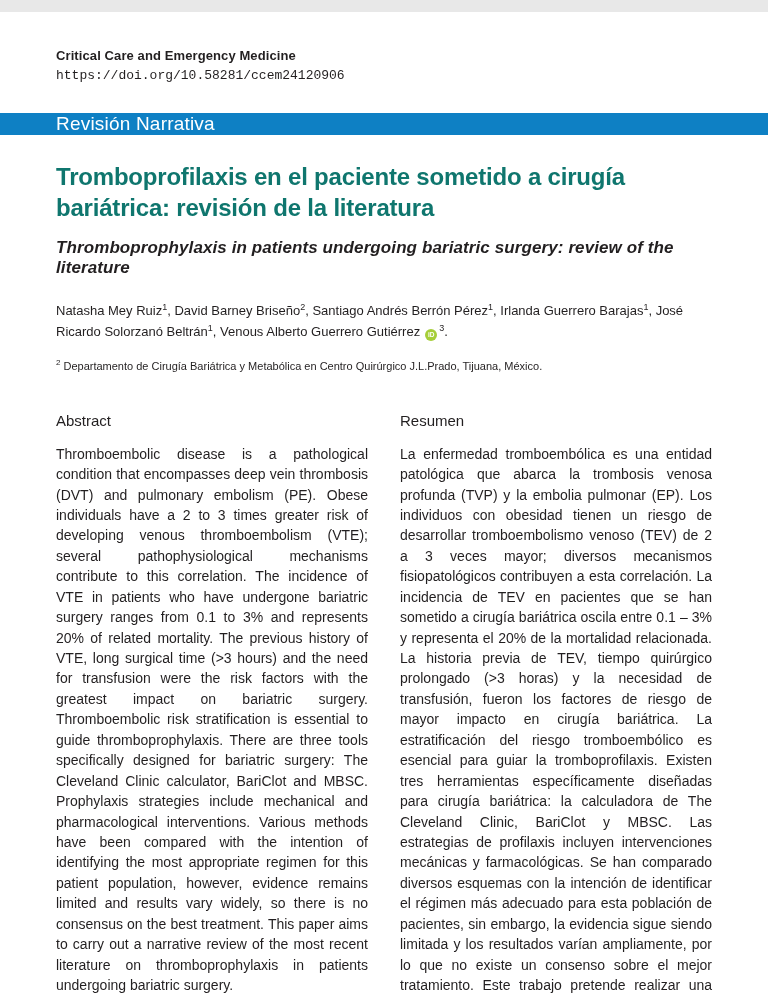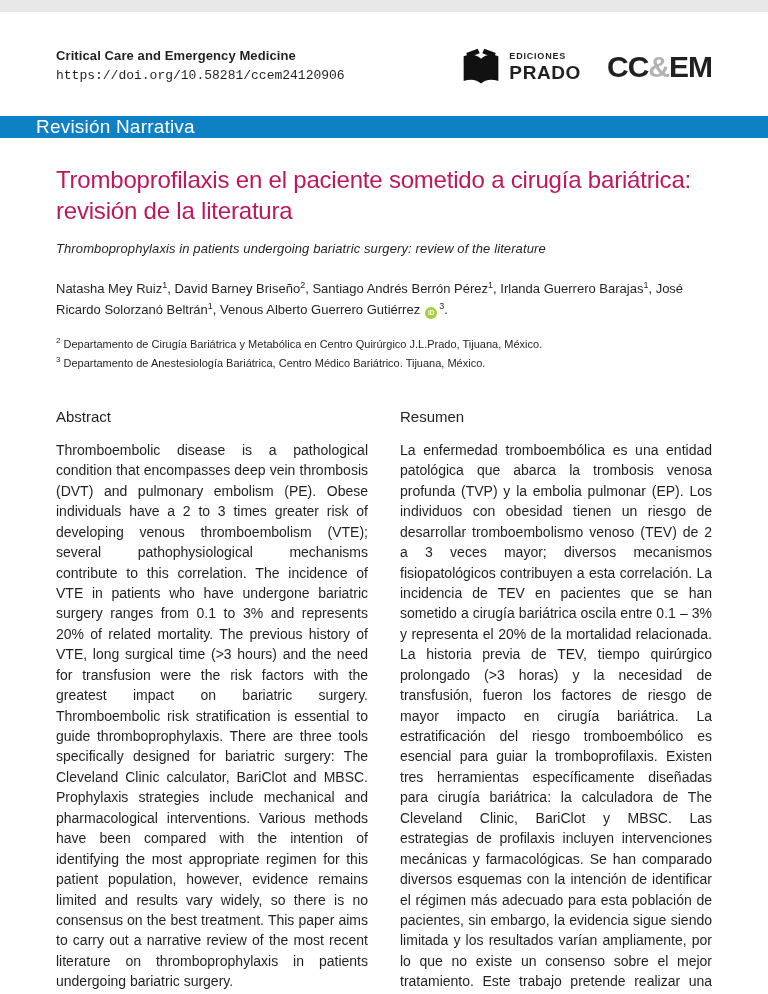--- a/index.html
+++ b/index.html
@@ -28,27 +28,27 @@
   .prado{display:flex;align-items:center;gap:7px;}
   .prado svg{display:block;}
   .prado-text{display:flex;flex-direction:column;line-height:1;}
   .prado-top{font-size:9px;font-weight:700;letter-spacing:.8px;}
   .prado-bottom{font-size:19px;font-weight:700;letter-spacing:.6px;margin-top:2px;}
   .ccem{font-size:30px;font-weight:700;letter-spacing:-1px;line-height:1;}
   .ccem .amp{color:var(--amp-gray);}
   
   .banner{
     margin-top:30px;background:var(--banner-blue);color:#ffffff;
-    height:36px;display:flex;align-items:center;padding:0 36px;
+    height:36px;display:flex;align-items:center;padding:0 56px;
     font-size:19px;font-weight:400;letter-spacing:.2px;
   }
   
   .content{padding:0 56px;flex:0 0 auto;}
-  .title{margin-top:27px;font-size:24px;line-height:1.28;font-weight:400;color:#be185d;letter-spacing:-.2px;}
-  .title-en{margin-top:15px;font-size:13px;font-weight:400;font-style:italic;letter-spacing:.1px;}
+  .title{margin-top:27px;font-size:24px;line-height:1.28;font-weight:700;color:#0f766e;letter-spacing:-.2px;}
+  .title-en{margin-top:15px;font-size:17px;font-weight:700;font-style:italic;letter-spacing:.1px;}
   .authors{margin-top:23px;font-size:13px;line-height:1.55;}
   .authors sup{font-size:9px;}
   .orcid{
     display:inline-flex;width:12px;height:12px;border-radius:50%;
     background:var(--orcid-green);color:#fff;font-size:6.5px;font-weight:700;
     align-items:center;justify-content:center;vertical-align:-1px;margin:0 2px 0 5px;
     font-style:normal;cursor:pointer;
   }
   .affils{margin-top:15px;font-size:11px;line-height:1.6;}
   .affil{padding-left:10px;text-indent:-10px;}
@@ -64,54 +64,34 @@
 </head>
 <body>
 
 <div class="page">
 
   <header class="top">
     <div class="journal-meta">
       <div class="journal-name">Critical Care and Emergency Medicine</div>
       <a class="doi" href="#">https://doi.org/10.58281/ccem24120906</a>
     </div>
-    <div class="logos">
-      <div class="prado">
-        <span>
-          <svg width="42" height="38" viewBox="0 0 50 46" aria-hidden="true">
-            <g fill="#111111">
-              <path d="M7 6 L21 1 L23.5 6.5 L9.5 11.5 Z"></path>
-              <path d="M43 6 L29 1 L26.5 6.5 L40.5 11.5 Z"></path>
-              <path d="M25 13 C20 8 12 7 4 10 L4 40 C12 37 20 38 25 43 Z"></path>
-              <path d="M25 13 C30 8 38 7 46 10 L46 40 C38 37 30 38 25 43 Z"></path>
-            </g>
-          </svg>
-        </span>
-        <span class="prado-text">
-          <span class="prado-top">EDICIONES</span>
-          <span class="prado-bottom">PRADO</span>
-        </span>
-      </div>
-      <div class="ccem"><span>CC</span><span class="amp">&amp;</span><span>EM</span></div>
-    </div>
   </header>
 
   <div class="banner">
     <span>Revisión Narrativa</span>
   </div>
 
   <main class="content">
     <h1 class="title">Tromboprofilaxis en el paciente sometido a cirugía bariátrica: revisión de la literatura</h1>
     <h2 class="title-en">Thromboprophylaxis in patients undergoing bariatric surgery: review of the literature</h2>
 
     <p class="authors"><span>Natasha Mey Ruiz</span><sup>1</sup>, <span>David Barney Briseño</span><sup>2</sup>, <span>Santiago Andrés Berrón Pérez</span><sup>1</sup>, <span>Irlanda Guerrero Barajas</span><sup>1</sup>, <span>José Ricardo Solorzanó Beltrán</span><sup>1</sup>, <span>Venous Alberto Guerrero Gutiérrez</span><span class="orcid">iD</span><sup>3</sup>.</p>
 
     <div class="affils">
         <div class="affil"><sup>2</sup>Departamento de Cirugía Bariátrica y Metabólica en Centro Quirúrgico J.L.Prado, Tijuana, México.</div>
-        <div class="affil"><sup>3</sup>Departamento de Anestesiología Bariátrica, Centro Médico Bariátrico. Tijuana, México.</div>
       </div>
 
     <div class="cols">
       <section class="col" lang="en">
         <h3 class="sec-heading">Abstract</h3>
         <p class="sec-body">Thromboembolic disease is a pathological condition that encompasses deep vein thrombosis (DVT) and pulmonary embolism (PE). Obese individuals have a 2 to 3 times greater risk of developing venous thromboembolism (VTE); several pathophysiological mechanisms contribute to this correlation. The incidence of VTE in patients who have undergone bariatric surgery ranges from 0.1 to 3% and represents 20% of related mortality. The previous history of VTE, long surgical time (&gt;3 hours) and the need for transfusion were the risk factors with the greatest impact on bariatric surgery. Thromboembolic risk stratification is essential to guide thromboprophylaxis. There are three tools specifically designed for bariatric surgery: The Cleveland Clinic calculator, BariClot and MBSC. Prophylaxis strategies include mechanical and pharmacological interventions. Various methods have been compared with the intention of identifying the most appropriate regimen for this patient population, however, evidence remains limited and results vary widely, so there is no consensus on the best treatment. This paper aims to carry out a narrative review of the most recent literature on thromboprophylaxis in patients undergoing bariatric surgery.</p>
         <h3 class="kw-heading">Keywords</h3>
       </section>
       <section class="col" lang="es">
         <h3 class="sec-heading">Resumen</h3>

